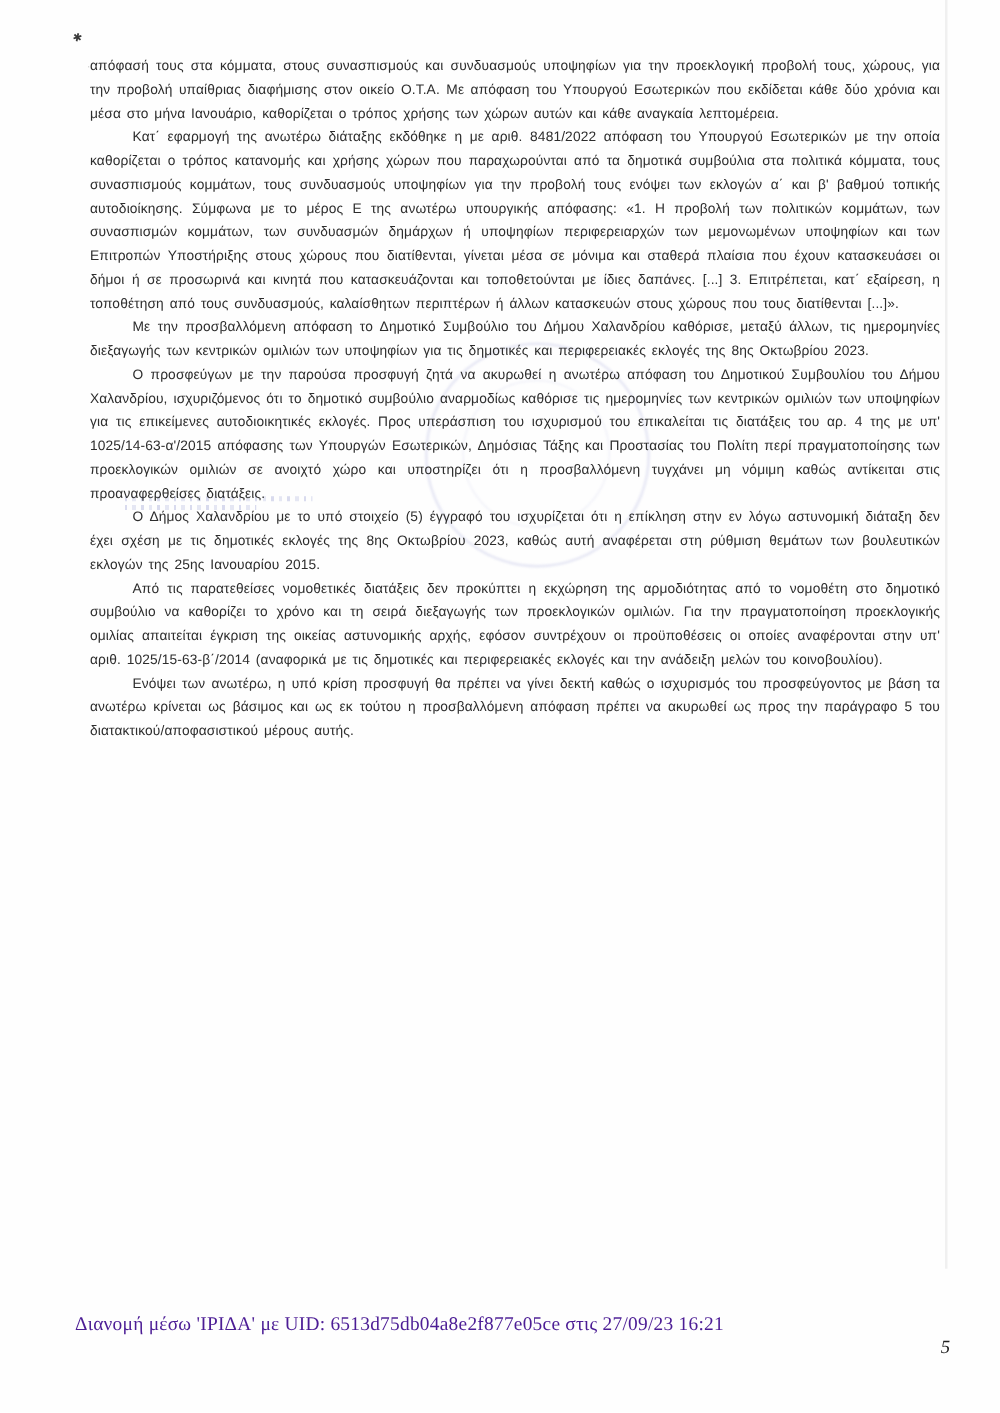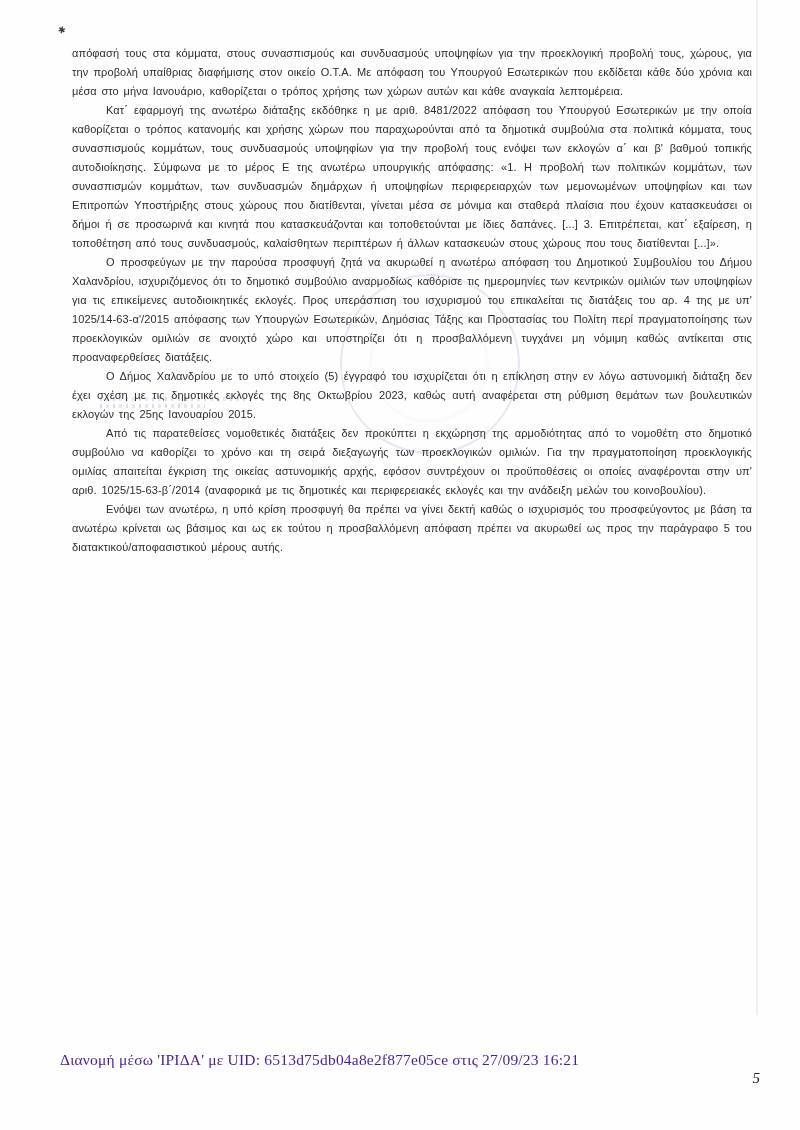--- a/index.html
+++ b/index.html
@@ -120,20 +120,21 @@
   <div class="round-stamp-outer"></div>
   <div class="round-stamp-inner"></div>
   <div class="stamp-text-imprint">
     <div class="row"></div>
     <div class="row short"></div>
   </div>
 
   <div class="document-body">
     <p class="body-para no-indent">απόφασή τους στα κόμματα, στους συνασπισμούς και συνδυασμούς υποψηφίων για την προεκλογική προβολή τους, χώρους, για την προβολή υπαίθριας διαφήμισης στον οικείο Ο.Τ.Α. Με απόφαση του Υπουργού Εσωτερικών που εκδίδεται κάθε δύο χρόνια και μέσα στο μήνα Ιανουάριο, καθορίζεται ο τρόπος χρήσης των χώρων αυτών και κάθε αναγκαία λεπτομέρεια.</p>
     <p class="body-para">Κατ΄ εφαρμογή της ανωτέρω διάταξης εκδόθηκε η με αριθ. 8481/2022 απόφαση του Υπουργού Εσωτερικών με την οποία καθορίζεται ο τρόπος κατανομής και χρήσης χώρων που παραχωρούνται από τα δημοτικά συμβούλια στα πολιτικά κόμματα, τους συνασπισμούς κομμάτων, τους συνδυασμούς υποψηφίων για την προβολή τους ενόψει των εκλογών α΄ και β' βαθμού τοπικής αυτοδιοίκησης. Σύμφωνα με το μέρος Ε της ανωτέρω υπουργικής απόφασης: «1. Η προβολή των πολιτικών κομμάτων, των συνασπισμών κομμάτων, των συνδυασμών δημάρχων ή υποψηφίων περιφερειαρχών των μεμονωμένων υποψηφίων και των Επιτροπών Υποστήριξης στους χώρους που διατίθενται, γίνεται μέσα σε μόνιμα και σταθερά πλαίσια που έχουν κατασκευάσει οι δήμοι ή σε προσωρινά και κινητά που κατασκευάζονται και τοποθετούνται με ίδιες δαπάνες. [...] 3. Επιτρέπεται, κατ΄ εξαίρεση, η τοποθέτηση από τους συνδυασμούς, καλαίσθητων περιπτέρων ή άλλων κατασκευών στους χώρους που τους διατίθενται [...]».</p>
+    <p class="body-para">Με την προσβαλλόμενη απόφαση το Δημοτικό Συμβούλιο του Δήμου Χαλανδρίου καθόρισε, μεταξύ άλλων, τις ημερομηνίες διεξαγωγής των κεντρικών ομιλιών των υποψηφίων για τις δημοτικές και περιφερειακές εκλογές της 8ης Οκτωβρίου 2023.</p>
     <p class="body-para">Ο προσφεύγων με την παρούσα προσφυγή ζητά να ακυρωθεί η ανωτέρω απόφαση του Δημοτικού Συμβουλίου του Δήμου Χαλανδρίου, ισχυριζόμενος ότι το δημοτικό συμβούλιο αναρμοδίως καθόρισε τις ημερομηνίες των κεντρικών ομιλιών των υποψηφίων για τις επικείμενες αυτοδιοικητικές εκλογές. Προς υπεράσπιση του ισχυρισμού του επικαλείται τις διατάξεις του αρ. 4 της με υπ' 1025/14-63-α'/2015 απόφασης των Υπουργών Εσωτερικών, Δημόσιας Τάξης και Προστασίας του Πολίτη περί πραγματοποίησης των προεκλογικών ομιλιών σε ανοιχτό χώρο και υποστηρίζει ότι η προσβαλλόμενη τυγχάνει μη νόμιμη καθώς αντίκειται στις προαναφερθείσες διατάξεις.</p>
     <p class="body-para">Ο Δήμος Χαλανδρίου με το υπό στοιχείο (5) έγγραφό του ισχυρίζεται ότι η επίκληση στην εν λόγω αστυνομική διάταξη δεν έχει σχέση με τις δημοτικές εκλογές της 8ης Οκτωβρίου 2023, καθώς αυτή αναφέρεται στη ρύθμιση θεμάτων των βουλευτικών εκλογών της 25ης Ιανουαρίου 2015.</p>
     <p class="body-para">Από τις παρατεθείσες νομοθετικές διατάξεις δεν προκύπτει η εκχώρηση της αρμοδιότητας από το νομοθέτη στο δημοτικό συμβούλιο να καθορίζει το χρόνο και τη σειρά διεξαγωγής των προεκλογικών ομιλιών. Για την πραγματοποίηση προεκλογικής ομιλίας απαιτείται έγκριση της οικείας αστυνομικής αρχής, εφόσον συντρέχουν οι προϋποθέσεις οι οποίες αναφέρονται στην υπ' αριθ. 1025/15-63-β΄/2014 (αναφορικά με τις δημοτικές και περιφερειακές εκλογές και την ανάδειξη μελών του κοινοβουλίου).</p>
     <p class="body-para">Ενόψει των ανωτέρω, η υπό κρίση προσφυγή θα πρέπει να γίνει δεκτή καθώς ο ισχυρισμός του προσφεύγοντος με βάση τα ανωτέρω κρίνεται ως βάσιμος και ως εκ τούτου η προσβαλλόμενη απόφαση πρέπει να ακυρωθεί ως προς την παράγραφο 5 του διατακτικού/αποφασιστικού μέρους αυτής.</p>
 
   </div>
 
   <div class="distribution-note">Διανομή μέσω 'ΙΡΙΔΑ' με UID: 6513d75db04a8e2f877e05ce στις 27/09/23 16:21</div>
   <div class="page-number">5</div>
 

